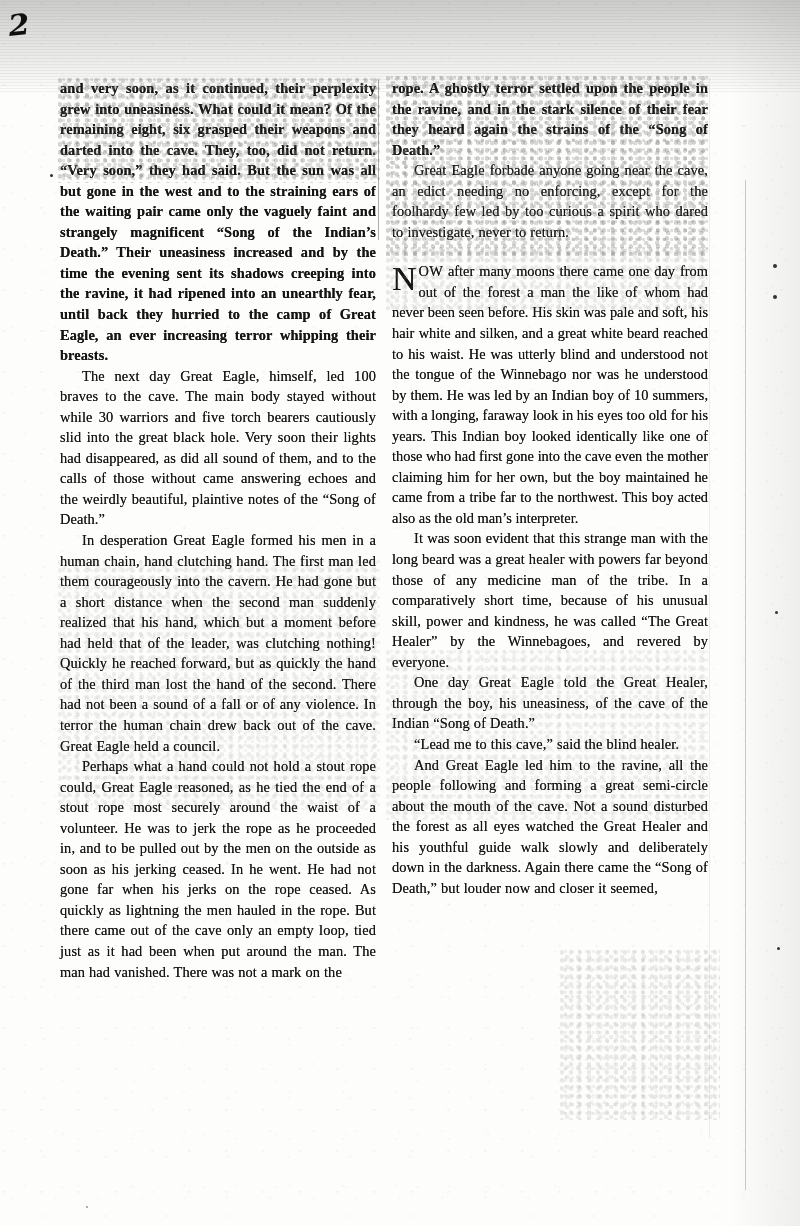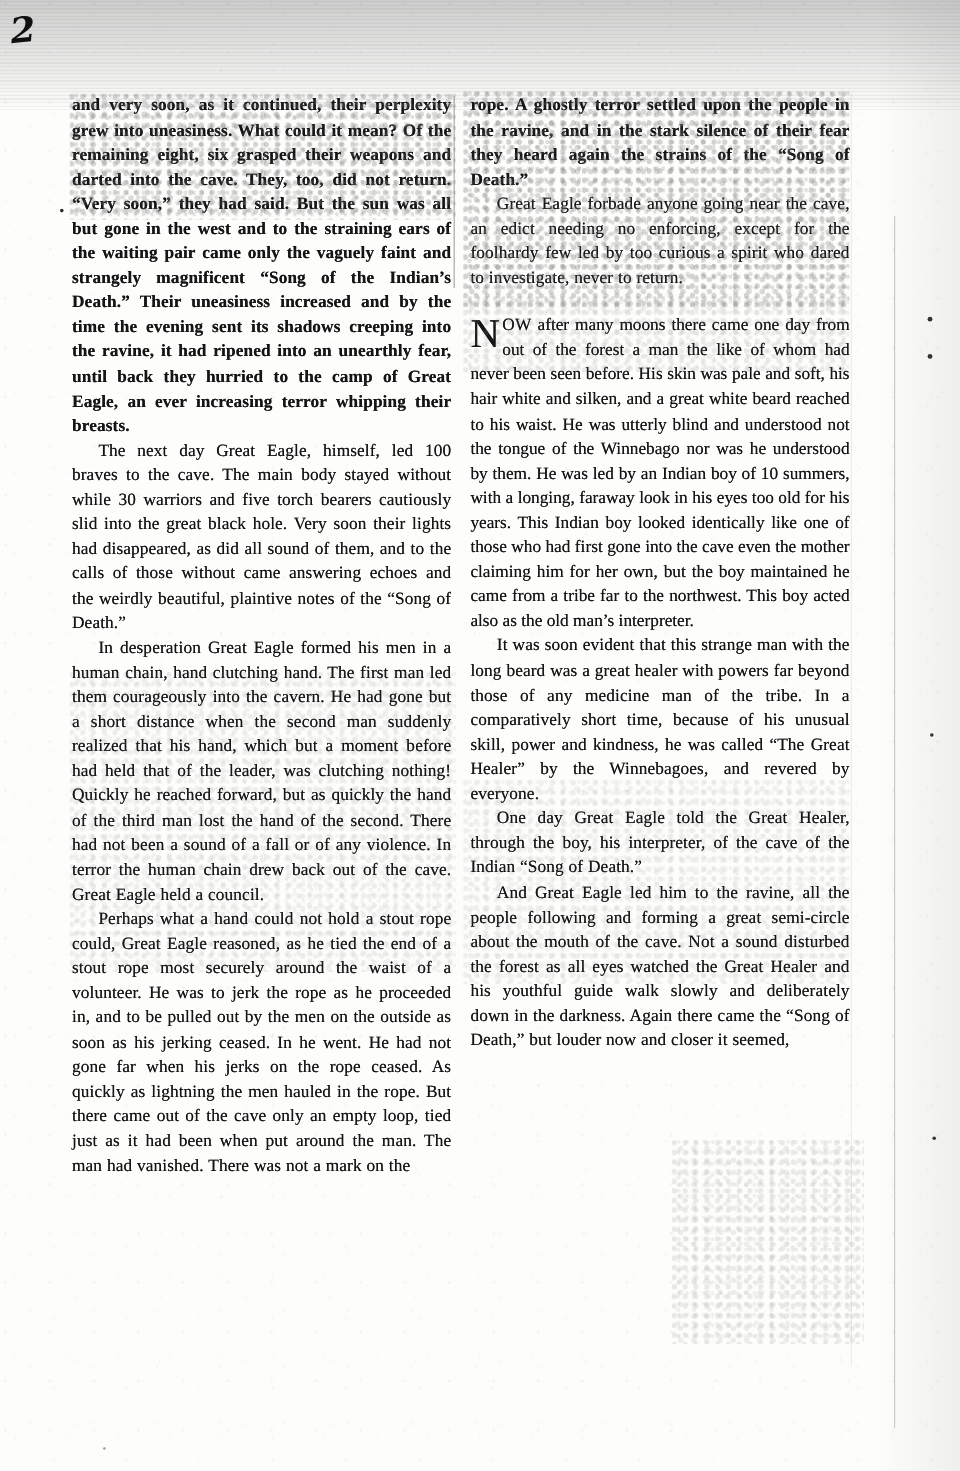--- a/index.html
+++ b/index.html
@@ -179,21 +179,22 @@
       <p class="para">In desperation Great Eagle formed his men in a human chain, hand clutching hand. The first man led them courageously into the cavern. He had gone but a short distance when the second man suddenly realized that his hand, which but a moment before had held that of the leader, was clutching nothing! Quickly he reached forward, but as quickly the hand of the third man lost the hand of the second. There had not been a sound of a fall or of any violence. In terror the human chain drew back out of the cave. Great Eagle held a council.</p>
       <p class="para">Perhaps what a hand could not hold a stout rope could, Great Eagle reasoned, as he tied the end of a stout rope most securely around the waist of a volunteer. He was to jerk the rope as he proceeded in, and to be pulled out by the men on the outside as soon as his jerking ceased. In he went. He had not gone far when his jerks on the rope ceased. As quickly as lightning the men hauled in the rope. But there came out of the cave only an empty loop, tied just as it had been when put around the man. The man had vanished. There was not a mark on the</p>
     </div>
 
     <div class="col col-right">
       <p class="para cont bolder">rope. A ghostly terror settled upon the people in the ravine, and in the stark silence of their fear they heard again the strains of the “Song of Death.”</p>
       <p class="para">Great Eagle forbade anyone going near the cave, an edict needing no enforcing, except for the foolhardy few led by too curious a spirit who dared to investigate, never to return.</p>
       <div class="spacer-gap"></div>
       <p class="dropcap-para"><span class="dropcap">N</span><span class="smallcaps">OW</span><span> after many moons there came one day from out of the forest a man the like of whom had never been seen before. His skin was pale and soft, his hair white and silken, and a great white beard reached to his waist. He was utterly blind and understood not the tongue of the Winnebago nor was he understood by them. He was led by an Indian boy of 10 summers, with a longing, faraway look in his eyes too old for his years. This Indian boy looked identically like one of those who had first gone into the cave even the mother claiming him for her own, but the boy maintained he came from a tribe far to the northwest. This boy acted also as the old man’s interpreter.</span></p>
       <p class="para">It was soon evident that this strange man with the long beard was a great healer with powers far beyond those of any medicine man of the tribe. In a comparatively short time, because of his unusual skill, power and kindness, he was called “The Great Healer” by the Winnebagoes, and revered by everyone.</p>
-      <p class="para">One day Great Eagle told the Great Healer, through the boy, his interpreter, of the cave of the Indian “Song of Death.”</p>
+      <p class="para">One day Great Eagle told the Great Healer, through the boy, his uneasiness, of the cave of the Indian “Song of Death.”</p>
+      <p class="para">“Lead me to this cave,” said the blind healer.</p>
       <p class="para">And Great Eagle led him to the ravine, all the people following and forming a great semi-circle about the mouth of the cave. Not a sound disturbed the forest as all eyes watched the Great Healer and his youthful guide walk slowly and deliberately down in the darkness. Again there came the “Song of Death,” but louder now and closer it seemed,</p>
     </div>
 
   </div>
 
   <div class="col-rule"></div>
 
   <div class="mottle left-top"></div>
   <div class="mottle right-top"></div>
   <div class="mottle right-top2"></div>

